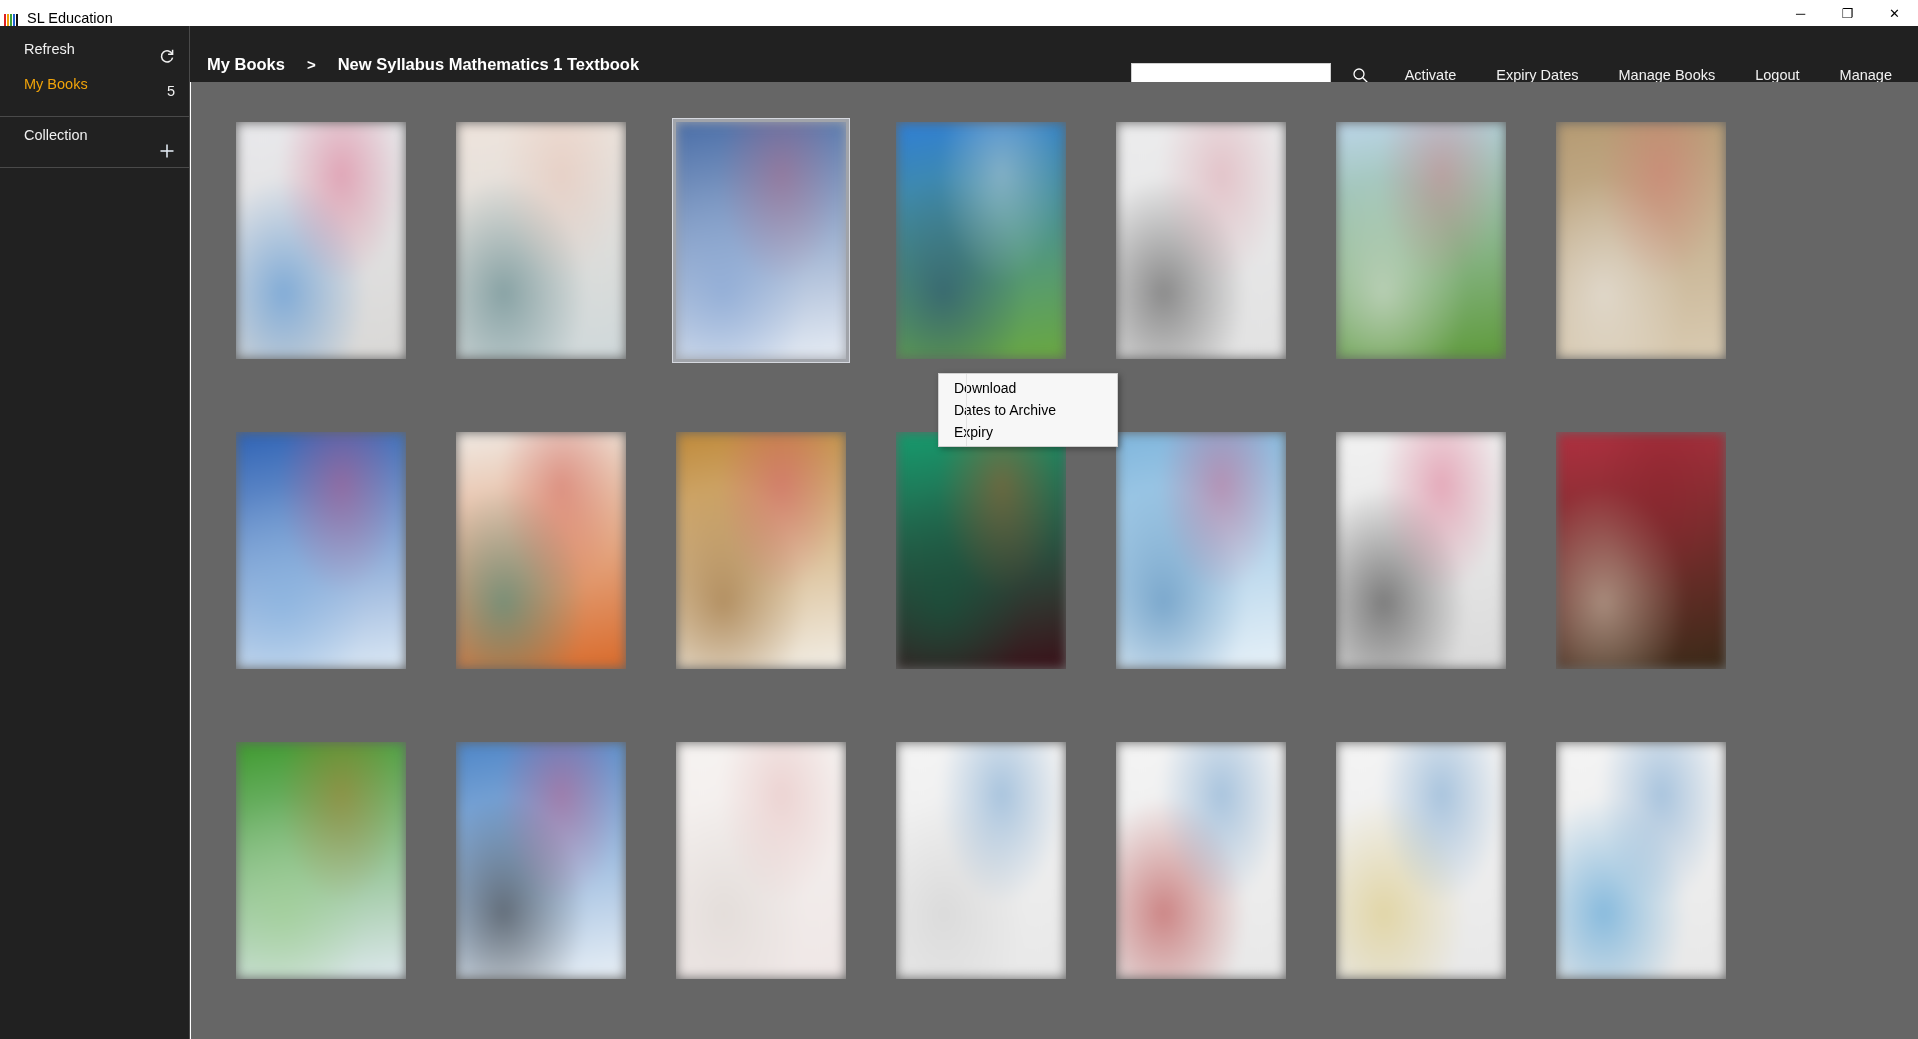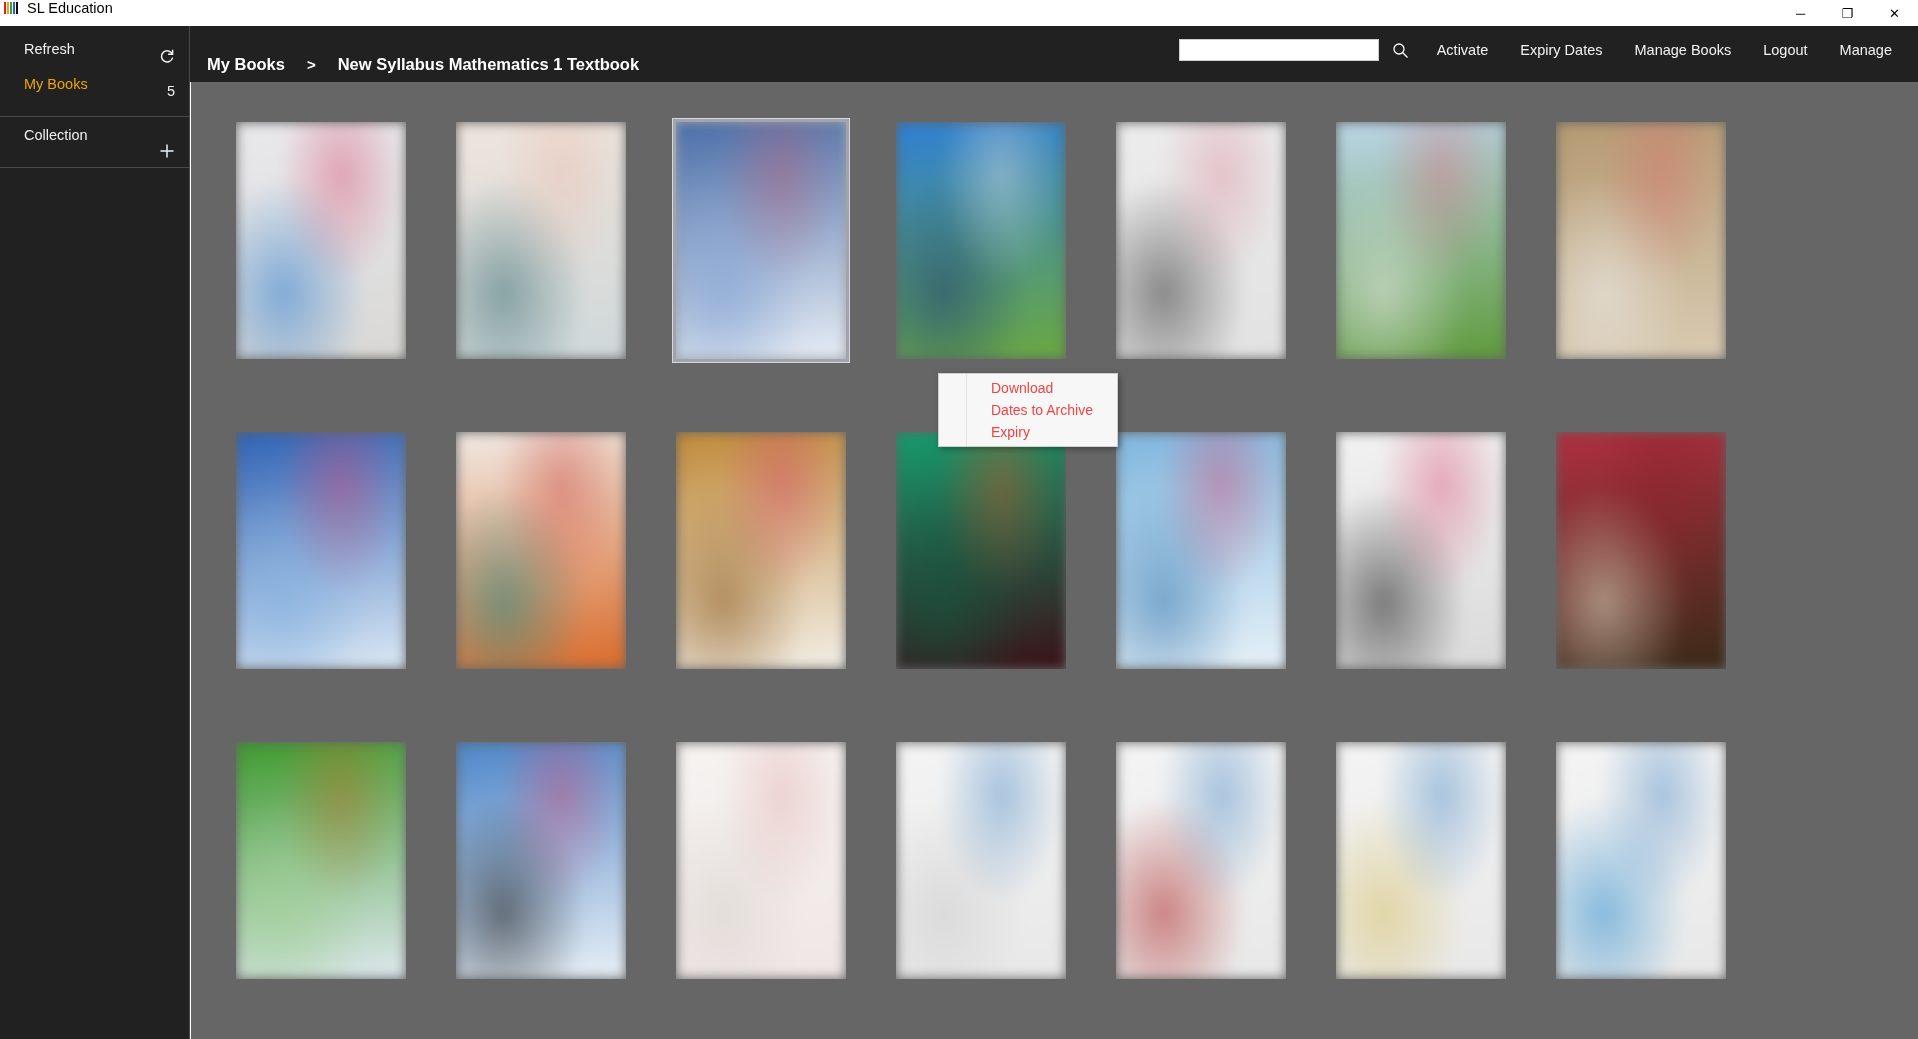--- a/index.html
+++ b/index.html
@@ -8,21 +8,21 @@
     overflow: hidden;
     font-family: "Liberation Sans", sans-serif;
     background: #ffffff;
   }
 
   
   #titlebar {
     position: absolute; top: 0; left: 0;
     width: 1918px; height: 26px;
     background: #ffffff;
-    display: flex; align-items: flex-start;
+    display: flex; align-items: flex-end;
   }
   #app-logo {
     width: 16px; height: 14px;
     margin-left: 4px; margin-right: 7px;
     display: flex; align-items: flex-end;
     flex-shrink: 0;
   }
   #app-logo i { display:block; width: 2px; height: 12px; margin-right: 1px; }
   #titlebar-title {
     font-size: 14.5px; color: #000; white-space: nowrap;
@@ -38,22 +38,22 @@
   }
 
   
   #topnav {
     position: absolute; top: 26px; left: 0;
     width: 1918px; height: 56px;
     background: #212121;
     display: flex; align-items: flex-start;
   }
   #nav-right {
-    position: absolute; right: 12px; top: 12px;
-    display: flex; align-items: center; gap: 4px;
+    position: absolute; right: 12px; top: 37px;
+    display: flex; gap: 12px;
   }
   #search-input {
     width: 200px; height: 22px;
     background: #ffffff;
     border: 1px solid #cfcfcf;
     font-family: "Liberation Sans", sans-serif;
     font-size: 12.5px;
     color: #000;
     padding: 0 4px;
     outline: none;
@@ -163,22 +163,22 @@
     width: 180px;
     background: #f7f7f7;
     border: 1px solid #cfcfcf;
     box-shadow: 2px 2px 6px rgba(0,0,0,0.35);
     padding: 3px 0;
     z-index: 50;
   }
   #ctxmenu .ctx-item {
     height: 22px;
     display: flex; align-items: center;
-    padding-left: 52px;
-    font-size: 14px; color: #ef4444;
+    padding-left: 15px;
+    font-size: 14px; color: #000000;
     white-space: nowrap;
   }
   #ctx-gutter {
     position: absolute; left: 0; top: 0;
     width: 28px; height: 100%;
     border-right: 1px solid #e3e3e3;
     pointer-events: none;
   }
 </style>
 </head>

